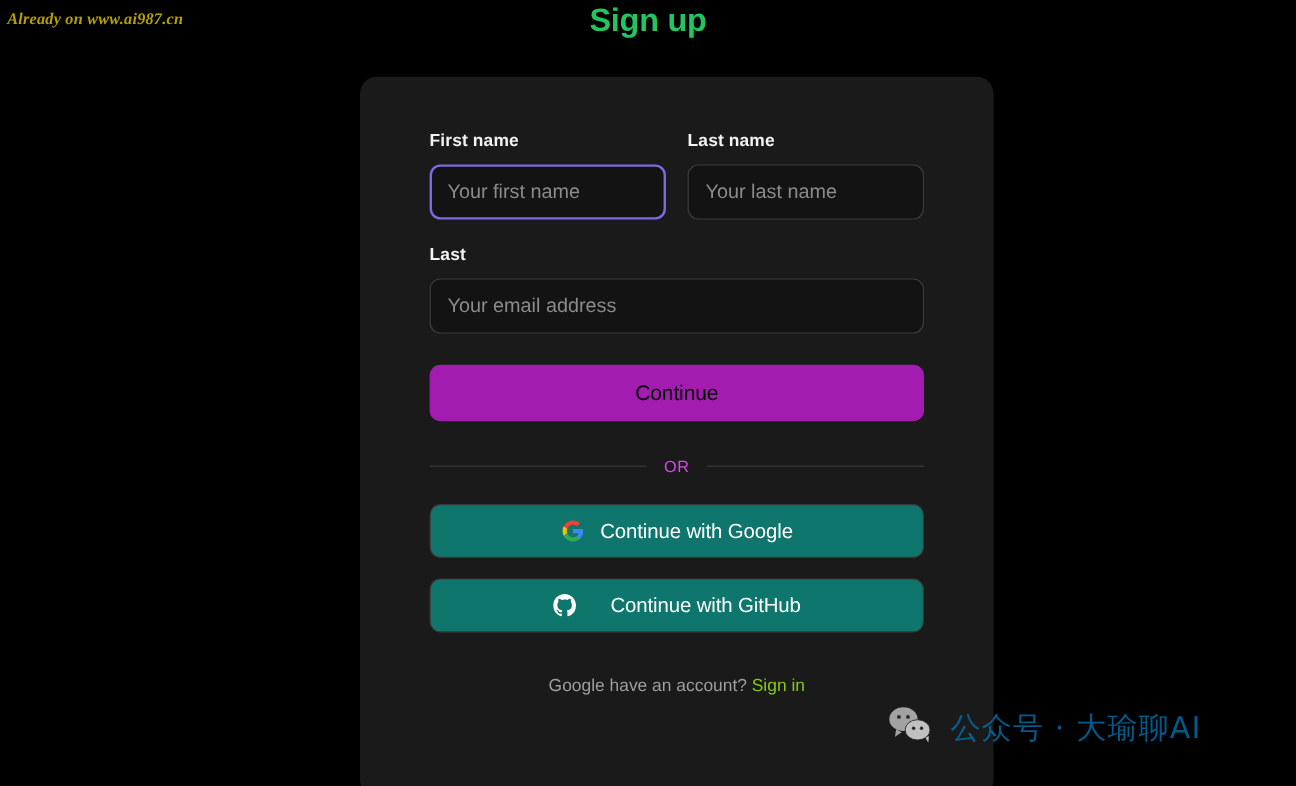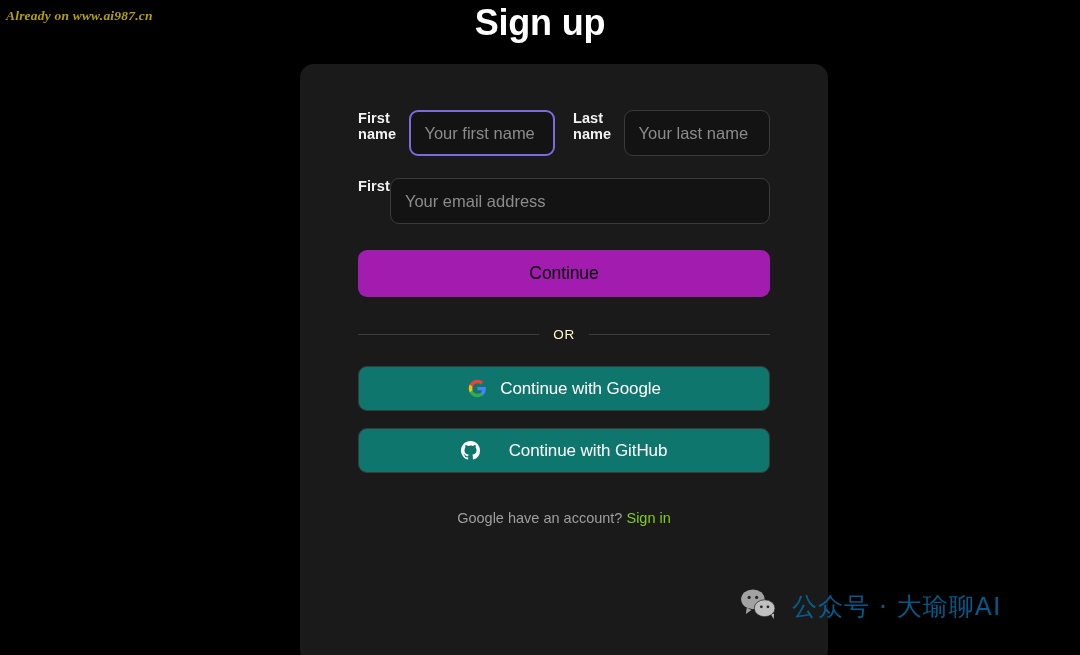--- a/index.html
+++ b/index.html
@@ -27,22 +27,22 @@
     z-index: 40;
   }
 
   
   .page-title {
     position: absolute;
     top: 2px;
     left: 0;
     width: 1080px;
     text-align: center;
-    color: #ffffff;
-    font-size: 36px;
+    color: #22c55e;
+    font-size: 27px;
     font-weight: 600;
     letter-spacing: -0.2px;
     z-index: 5;
   }
 
   
   .card {
     position: absolute;
     left: 300px;
     top: 64px;
@@ -51,21 +51,21 @@
     background: #1a1a1a;
     border-radius: 14px;
     padding: 46px 58px 0 58px;
     z-index: 3;
   }
 
   .row {
     display: flex;
     gap: 18px;
   }
-  .field { display: flex; }
+  .field { display: flex; flex-direction: column; }
   .field.half { width: 197px; }
   .field.full { width: 412px; }
 
   .field-label {
     color: #f2f2f2;
     font-size: 14.5px;
     font-weight: 700;
     margin-bottom: 11px;
     letter-spacing: 0.1px;
   }
@@ -113,21 +113,21 @@
     display: flex;
     align-items: center;
     gap: 14px;
   }
   .divider .line {
     flex: 1;
     height: 1px;
     background: #3b3b3b;
   }
   .divider .or {
-    color: #fef9c3;
+    color: #d946ef;
     font-size: 13.5px;
     letter-spacing: 0.6px;
   }
 
   .btn-social {
     margin-top: 24px;
     width: 412px;
     height: 45px;
     background: #0f766e;
     border: 1px solid #3a3a3a;
@@ -195,21 +195,21 @@
     <div class="field half">
       <div class="field-label">Last name</div>
       <input class="input" type="text" placeholder="Your last name" style="">
     </div>
   </div>
 
   <div class="spacer-lg"></div>
 
   
   <div class="field full">
-    <div class="field-label">First</div>
+    <div class="field-label">Last</div>
     <input class="input" type="text" placeholder="Your email address" style="">
   </div>
 
   
   <button class="btn-primary">Continue</button>
 
   
   <div class="divider">
     <div class="line"></div>
     <div class="or">OR</div>

